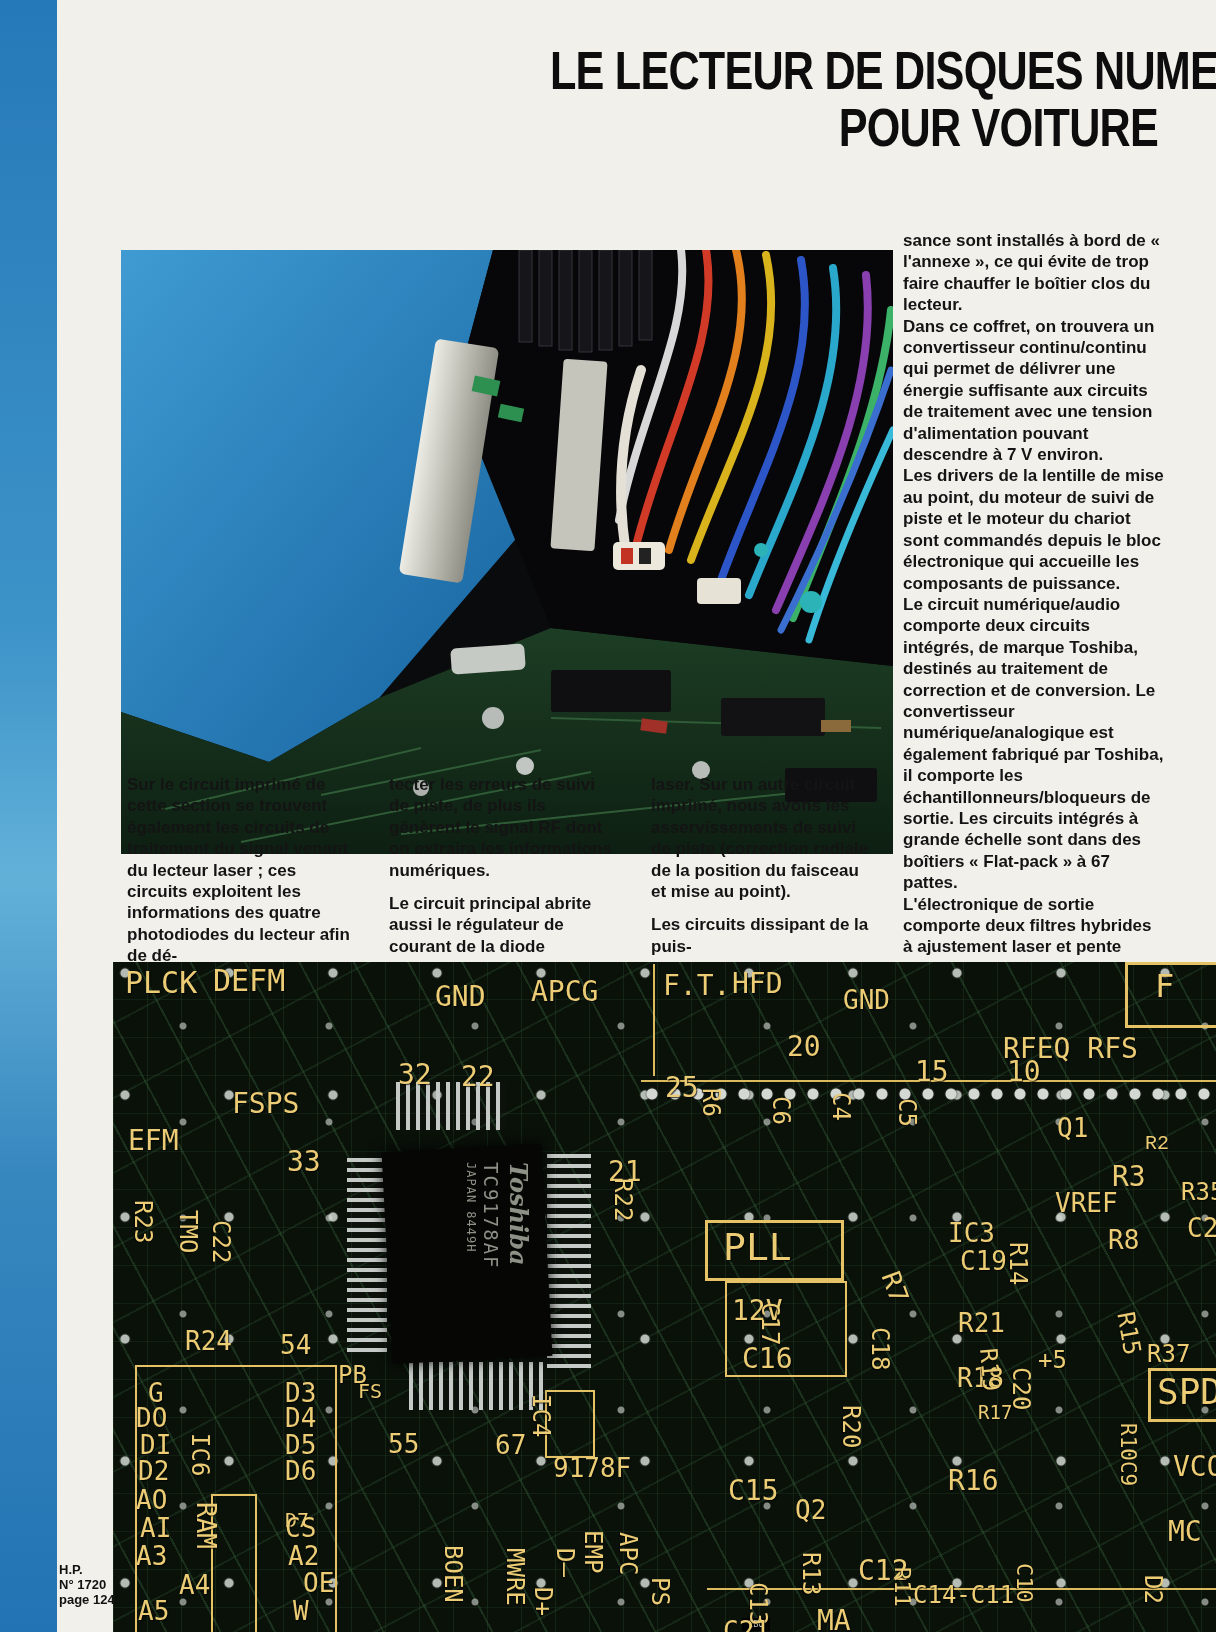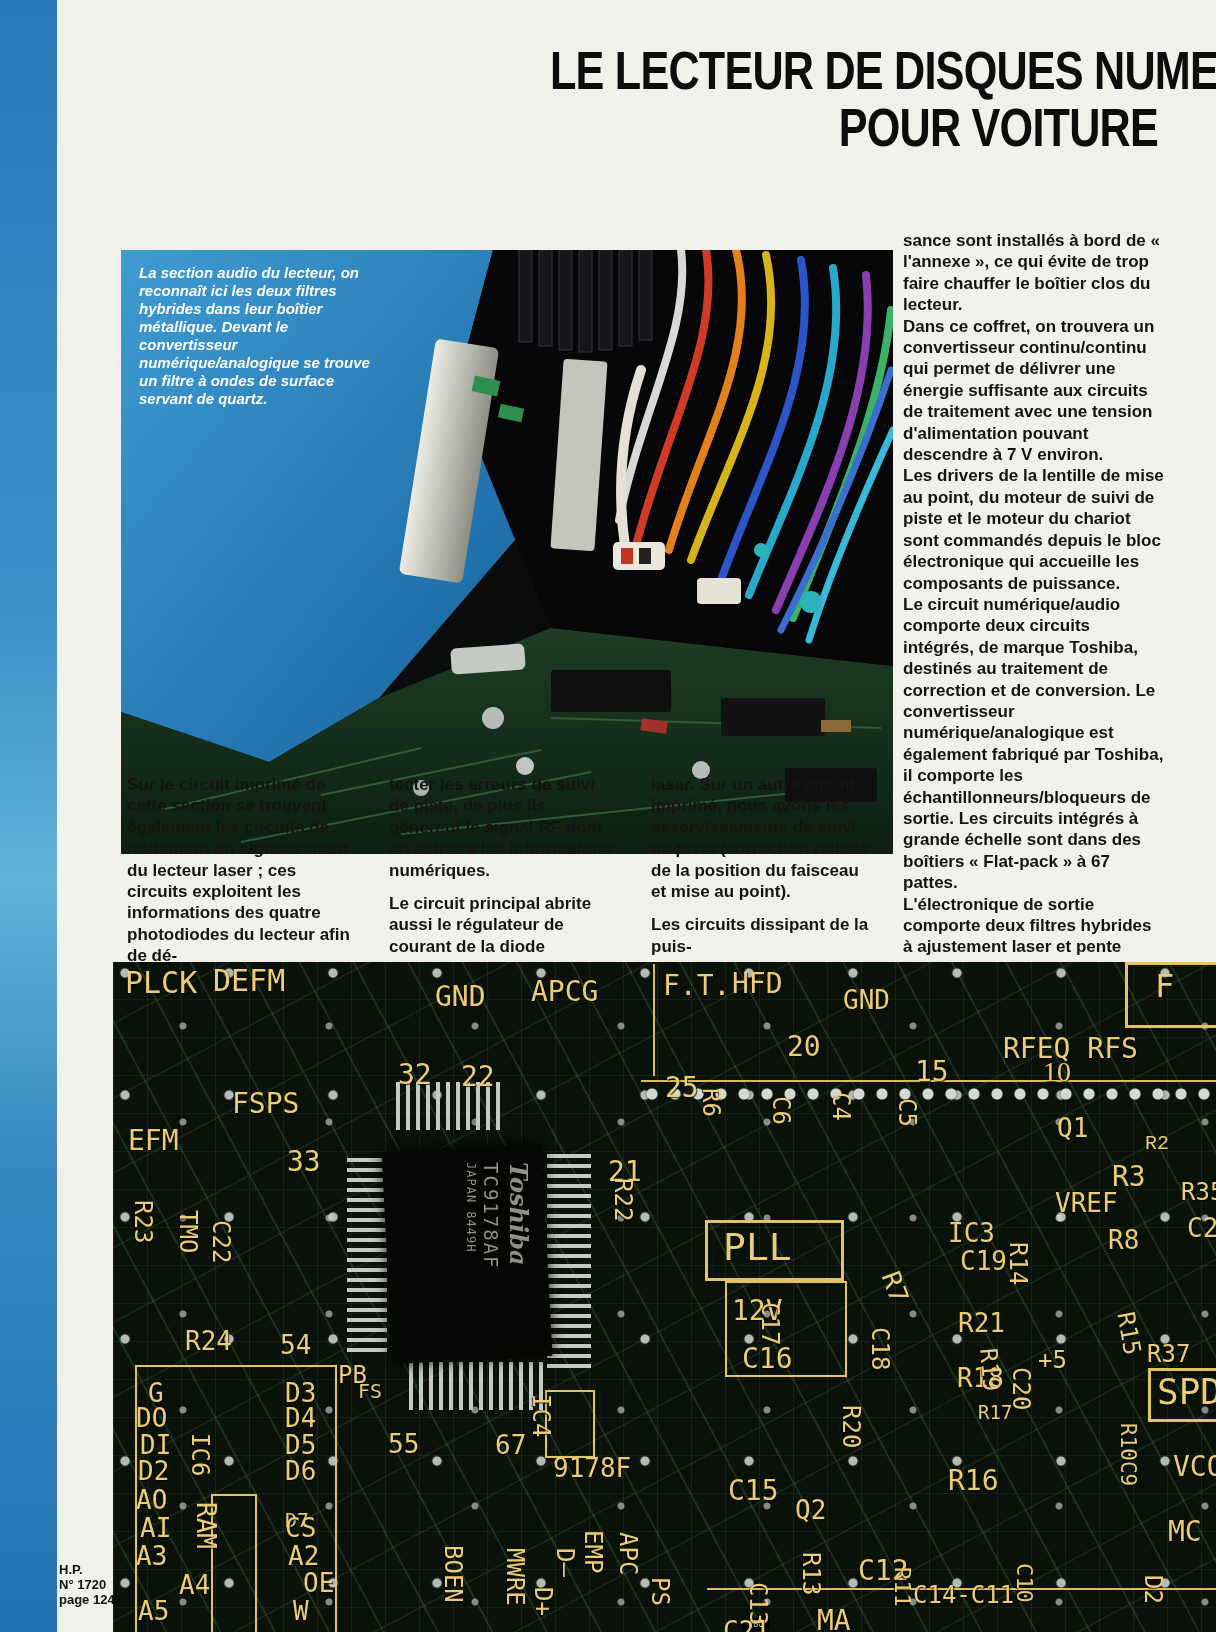--- a/index.html
+++ b/index.html
@@ -119,21 +119,20 @@
       <rect x="378" y="156" width="24" height="14" fill="#2e9050" transform="rotate(12 390 163)"></rect>
       <rect x="520" y="470" width="26" height="12" fill="#a03028" transform="rotate(8 533 476)"></rect>
       <rect x="700" y="470" width="30" height="12" fill="#8a6a3a"></rect>
       <circle cx="372" cy="468" r="11" fill="#b8bcb8"></circle>
         <circle cx="404" cy="516" r="9" fill="#c2c6c2"></circle>
       <circle cx="300" cy="538" r="8" fill="#aeb2ae"></circle>
         <circle cx="580" cy="520" r="9" fill="#b8bcb8"></circle>
       <circle cx="690" cy="352" r="11" fill="#2bb3b8"></circle>
         <circle cx="640" cy="300" r="7" fill="#2bb3b8"></circle>
     </svg>
-    <div class="photo1-caption">La section audio du lecteur, on reconnaît ici les deux filtres hybrides dans leur boîtier métallique. Devant le convertisseur numérique/analogique se trouve un filtre à ondes de surface servant de quartz.</div>
   </div>
 
   <div class="rightcol">
       <p>sance sont installés à bord de « l'annexe », ce qui évite de trop faire chauffer le boîtier clos du lecteur.</p>
       <p>Dans ce coffret, on trouvera un convertisseur continu/continu qui permet de délivrer une énergie suffisante aux circuits de traitement avec une tension d'alimentation pouvant descendre à 7 V environ.</p>
       <p>Les drivers de la lentille de mise au point, du moteur de suivi de piste et le moteur du chariot sont commandés depuis le bloc électronique qui accueille les composants de puissance.</p>
       <p>Le circuit numérique/audio comporte deux circuits intégrés, de marque Toshiba, destinés au traitement de correction et de conversion. Le convertisseur numérique/analogique est également fabriqué par Toshiba, il comporte les échantillonneurs/bloqueurs de sortie. Les circuits intégrés à grande échelle sont dans des boîtiers « Flat-pack » à 67 pattes.</p>
       <p>L'électronique de sortie comporte deux filtres hybrides à ajustement laser et pente élevée : filtres du 9e ordre, assurant 80 dB de réjection à 28 kHz, un filtre standard qui figure au catalogue Murata. Nous</p>
     </div>
 
@@ -230,21 +229,21 @@
         <span class="pcb-label" style="left: 492px; top: 568px; font-size: 24px; transform: rotate(90deg);">EMP</span>
         <span class="pcb-label" style="left: 527px; top: 570px; font-size: 24px; transform: rotate(90deg);">APC</span>
         <span class="pcb-label" style="left: 559px; top: 615px; font-size: 24px; transform: rotate(90deg);">PS</span>
         <span class="pcb-label" style="left: 550px; top: 10px; font-size: 28px;">F.T.</span>
         <span class="pcb-label" style="left: 619px; top: 8px; font-size: 28px;">HFD</span>
         <span class="pcb-label" style="left: 730px; top: 25px; font-size: 26px;">GND</span>
         <span class="pcb-label" style="left: 552px; top: 96px; font-size: 28px; margin-top: 16px;">25</span>
         <span class="pcb-label" style="left: 674px; top: 71px; font-size: 28px;">20</span>
         <span class="pcb-label" style="left: 802px; top: 96px; font-size: 28px;">15</span>
         <span class="pcb-label" style="left: 890px; top: 73px; font-size: 28px;">RFEQ RFS</span>
-        <span class="pcb-label" style="left: 930px; top: 96px; font-size: 28px; font-family: Liberation Serif, serif;">10</span>
+        <span class="pcb-label" style="left: 894px; top: 96px; font-size: 28px;">10</span>
         <span class="pcb-label" style="left: 1042px; top: 8px; font-size: 32px;">F</span>
         <span class="pcb-label" style="left: 610px; top: 126px; font-size: 24px; transform: rotate(90deg);">R6</span>
         <span class="pcb-label" style="left: 680px; top: 134px; font-size: 24px; transform: rotate(90deg);">C6</span>
         <span class="pcb-label" style="left: 740px; top: 130px; font-size: 24px; transform: rotate(90deg);">C4</span>
         <span class="pcb-label" style="left: 806px; top: 136px; font-size: 24px; transform: rotate(90deg);">C5</span>
         <span class="pcb-label" style="left: 944px; top: 153px; font-size: 26px;">Q1</span>
         <span class="pcb-label" style="left: 1032px; top: 172px; font-size: 20px; font-family: Liberation Mono, monospace;">R2</span>
         <span class="pcb-label" style="left: 999px; top: 201px; font-size: 28px;">R3</span>
         <span class="pcb-label" style="left: 1068px; top: 218px; font-size: 24px;">R35</span>
         <span class="pcb-label" style="left: 942px; top: 228px; font-size: 26px;">VREF</span>

